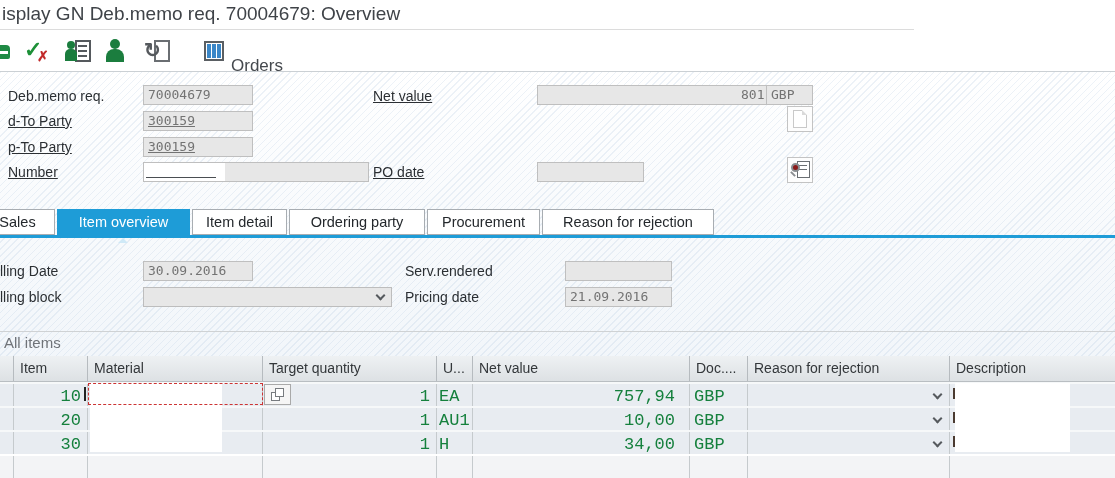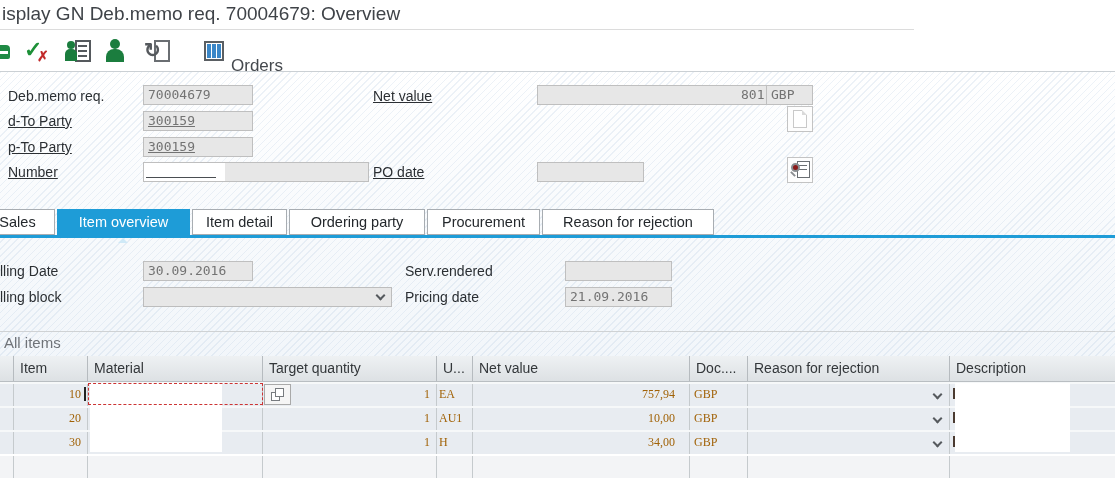--- a/index.html
+++ b/index.html
@@ -96,21 +96,21 @@
   #tab-notch { position:absolute; left:118px; top:238px; width:0; height:0;
     border-left:5px solid transparent; border-right:5px solid transparent; border-bottom:5px solid #cfe9f7; }
   
   .ddl { position:absolute; height:20px; background:#e7e7e7; border:1px solid #bdbdbd; cursor:pointer; }
   
   #allitems-rule { position:absolute; left:0; top:331px; width:1115px; height:1px; background:#cfd2d4; }
   #allitems-title { position:absolute; left:4px; top:334px; font-size:15px; color:#6f7378; }
   #grid { position:absolute; left:0; top:356px; width:1115px; }
   .grow { display:flex; width:1115px; }
   .gcell { flex:none; border-right:1px solid #c5cacd; overflow:hidden; white-space:nowrap;
-    font-family:Liberation Serif, serif; font-size:12px; color:#a16207; position:relative; }
+    font-family:Liberation Mono, monospace; font-size:17px; color:#15803d; position:relative; }
   .ghead { height:26px; background:linear-gradient(#eef1f3,#dde1e4); border-bottom:1px solid #b9bec2; }
   .ghead .gcell { border-right:1px solid #b6bbbf; font-family:"Liberation Sans", sans-serif;
     font-size:14px; color:#33373a; padding:4px 0 0 6px; }
   .gdata { height:24px; background:#e8ecf1; border-top:2px solid #f6f8f9; }
   .gdata .gcell { padding-top:3px; }
   .gempty { height:24px; background:#f3f4f6; border-top:2px solid #ffffff; }
   .w-sel{width:14px} .w-item{width:74px} .w-mat{width:175px} .w-tgt{width:174px}
   .w-unit{width:36px} .w-net{width:217px} .w-doc{width:58px} .w-rsn{width:202px} .w-desc{width:165px}
   .num { text-align:right; padding-right:6px; }
   .net { text-align:right; padding-right:14px; }

